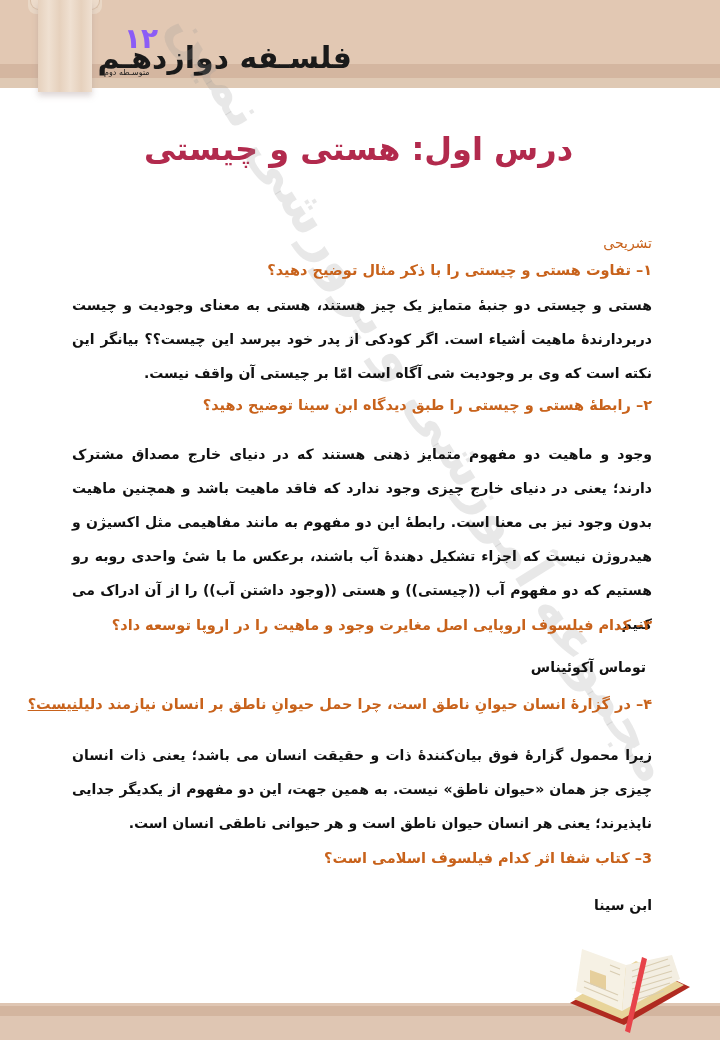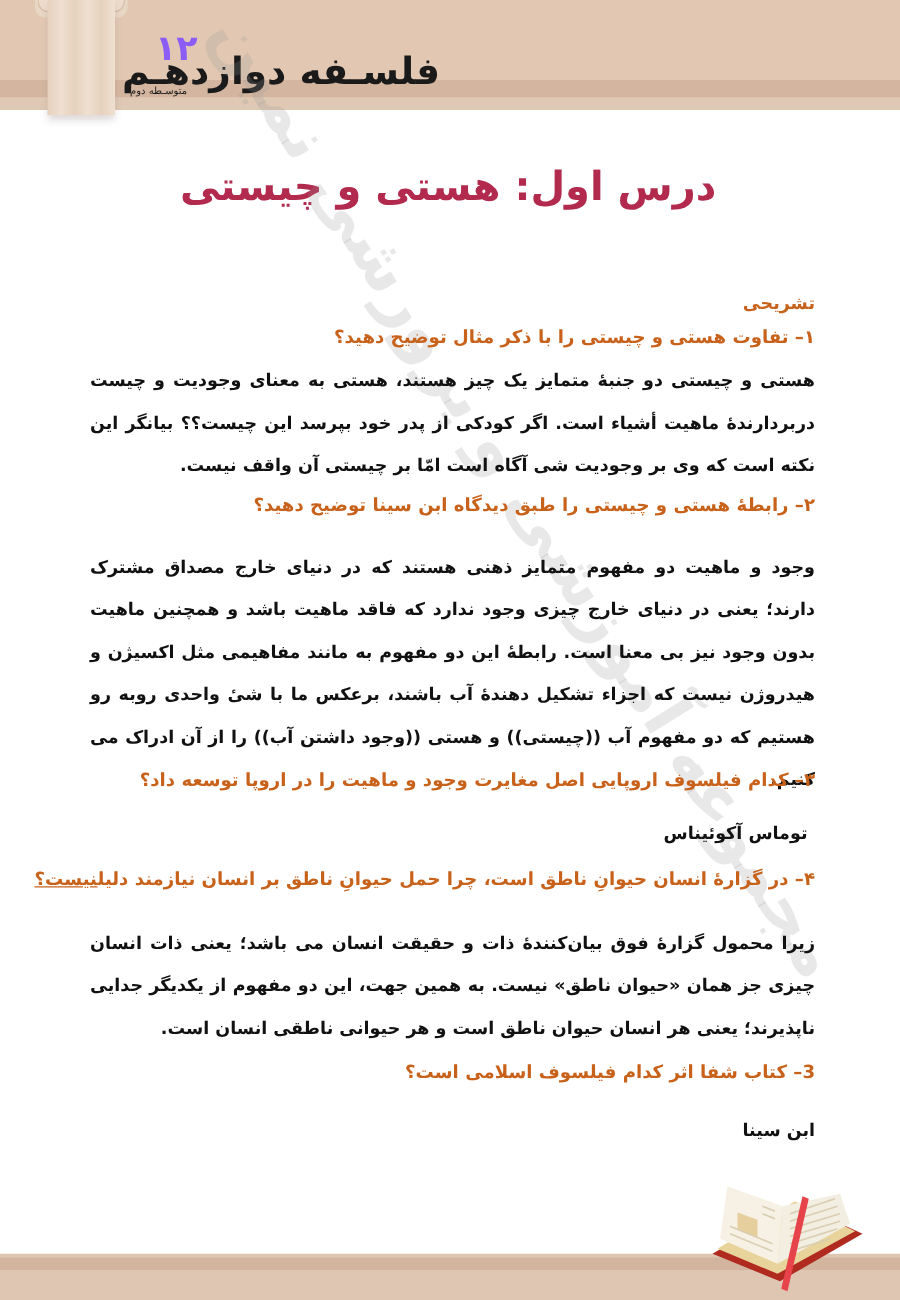--- a/index.html
+++ b/index.html
@@ -52,21 +52,21 @@
 
     .lesson-title {
       position: absolute; left: 0; top: 130px; width: 717px; text-align: center;
       font-family: "DejaVu Sans", sans-serif; font-weight: bold; font-size: 32px;
       color: #b22a4d; direction: rtl;
     }
 
     .content { position: absolute; left: 72px; top: 0; width: 580px; direction: rtl; }
     .section-label {
       position: absolute; right: 0; top: 235px;
-      font-size: 14px; font-weight: bold; color: #c8621b; white-space: nowrap;
+      font-size: 14px; font-weight: normal; color: #c8621b; white-space: nowrap;
     }
     .question {
       position: absolute; right: 0; font-size: 14.5px; font-weight: bold;
       color: #c8621b; white-space: nowrap;
     }
     .answer {
       position: absolute; right: 0; width: 580px; font-size: 14px; font-weight: bold;
       color: #111111; text-align: justify; text-align-last: right; line-height: 34px;
     }
     .answer-short {

